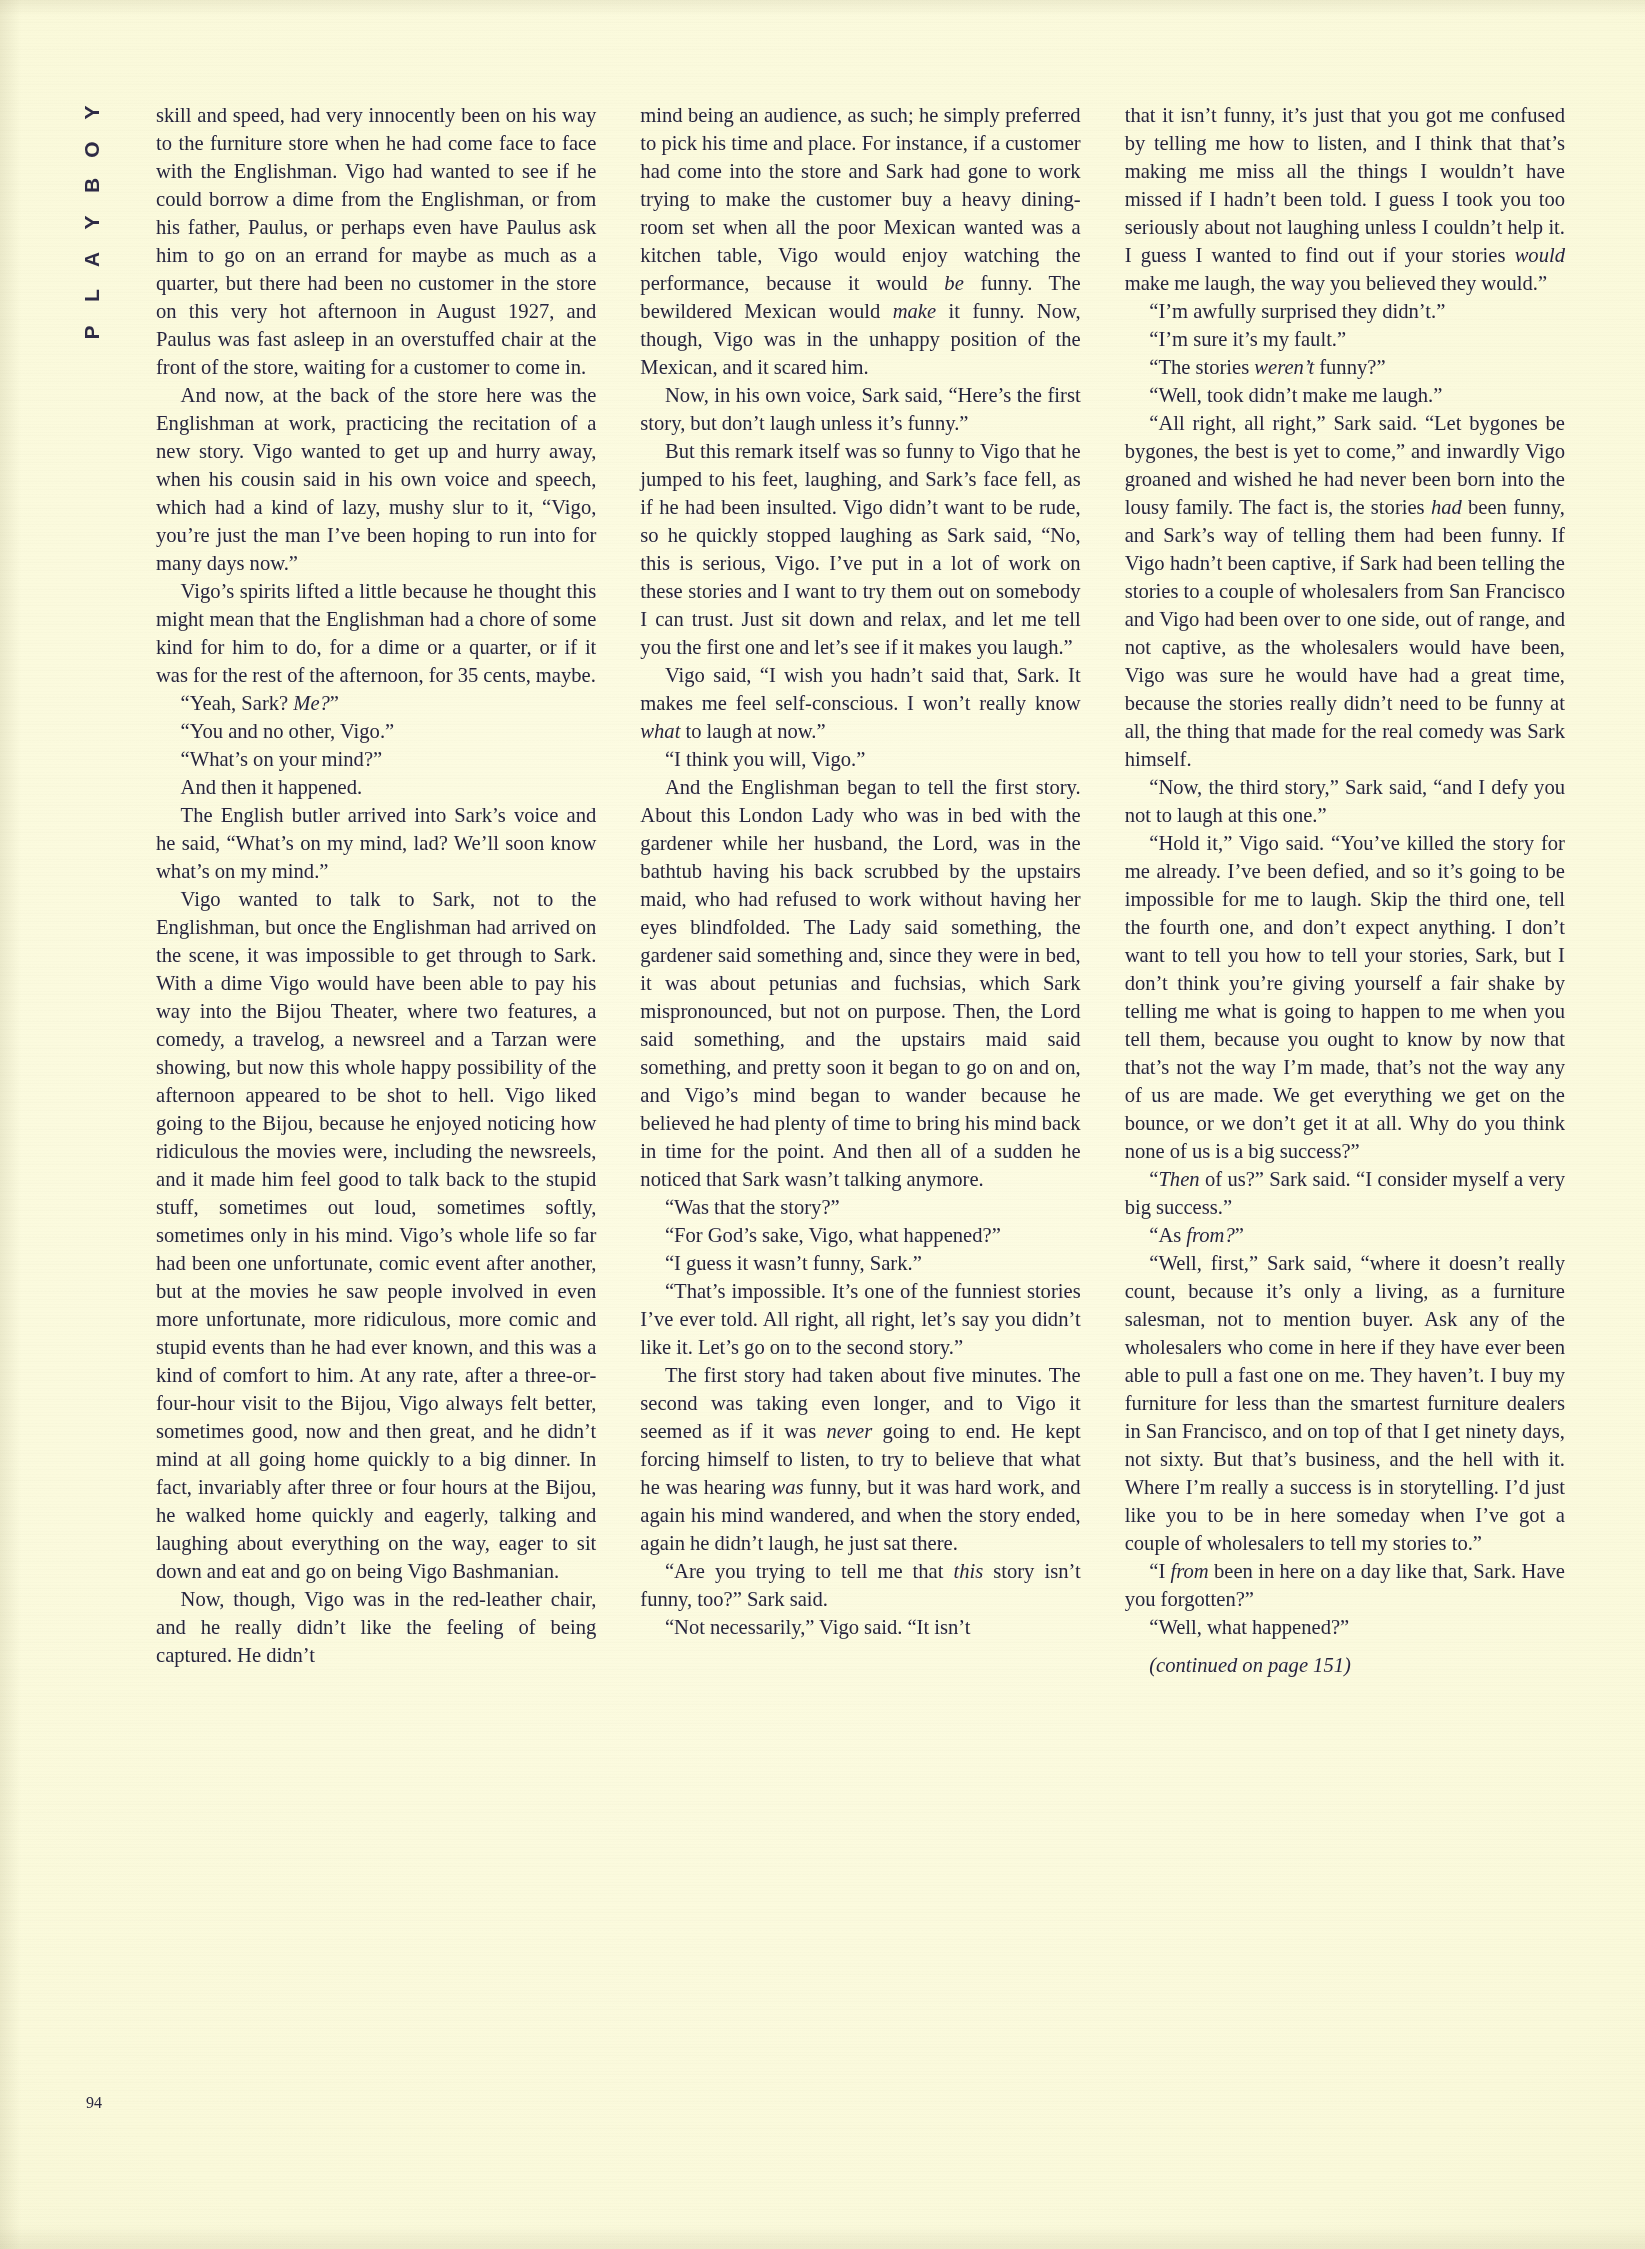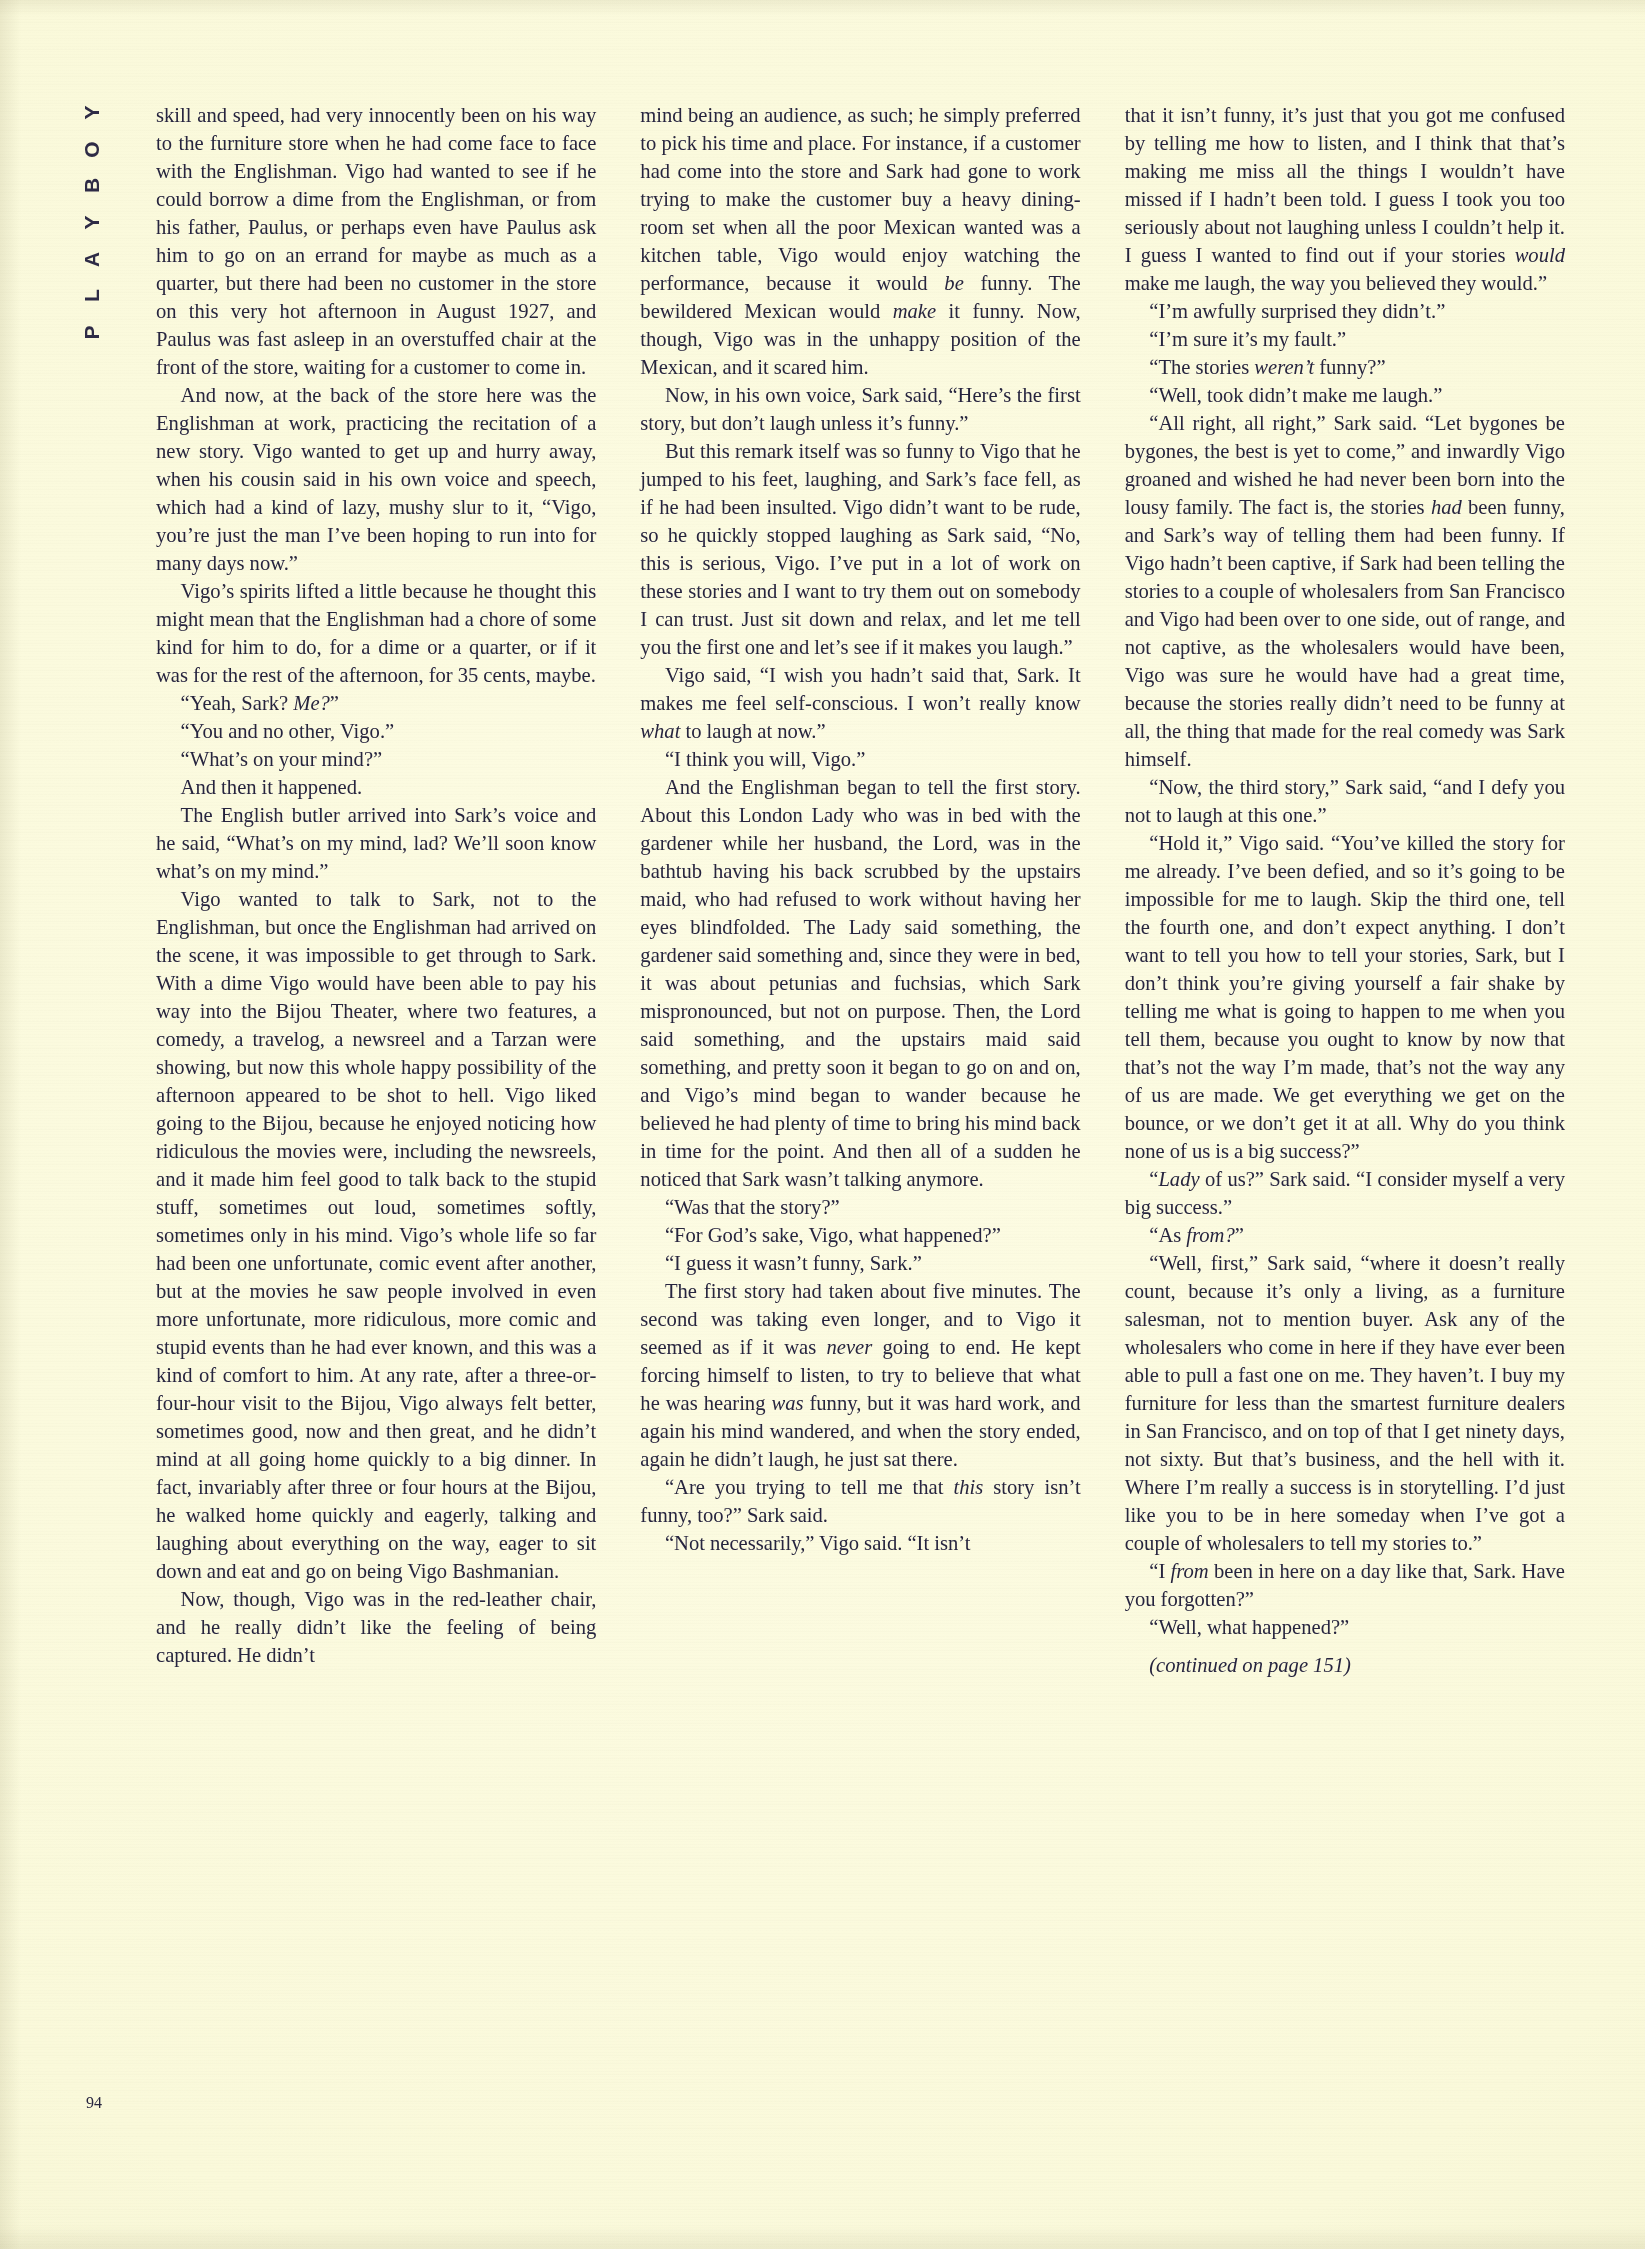--- a/index.html
+++ b/index.html
@@ -161,34 +161,35 @@
   <div class="col">
       <p class="noindent"><span>mind being an audience, as such; he sim­ply preferred to pick his time and place. For instance, if a customer had come into the store and Sark had gone to work trying to make the customer buy a heavy dining-room set when all the poor Mexican wanted was a kitchen table, Vigo would enjoy watching the perform­ance, because it would </span><em>be</em><span> funny. The bewildered Mexican would </span><em>make</em><span> it fun­ny. Now, though, Vigo was in the un­happy position of the Mexican, and it scared him.</span></p>
       <p><span>Now, in his own voice, Sark said, “Here’s the first story, but don’t laugh unless it’s funny.”</span></p>
       <p><span>But this remark itself was so funny to Vigo that he jumped to his feet, laugh­ing, and Sark’s face fell, as if he had been insulted. Vigo didn’t want to be rude, so he quickly stopped laughing as Sark said, “No, this is serious, Vigo. I’ve put in a lot of work on these stories and I want to try them out on somebody I can trust. Just sit down and relax, and let me tell you the first one and let’s see if it makes you laugh.”</span></p>
       <p><span>Vigo said, “I wish you hadn’t said that, Sark. It makes me feel self-conscious. I won’t really know </span><em>what</em><span> to laugh at now.”</span></p>
       <p><span>“I think you will, Vigo.”</span></p>
       <p><span>And the Englishman began to tell the first story. About this London Lady who was in bed with the gardener while her husband, the Lord, was in the bath­tub having his back scrubbed by the up­stairs maid, who had refused to work without having her eyes blindfolded. The Lady said something, the gardener said something and, since they were in bed, it was about petunias and fuchsias, which Sark mispronounced, but not on purpose. Then, the Lord said something, and the upstairs maid said something, and pretty soon it began to go on and on, and Vigo’s mind began to wander because he believed he had plenty of time to bring his mind back in time for the point. And then all of a sudden he noticed that Sark wasn’t talking any­more.</span></p>
       <p><span>“Was that the story?”</span></p>
       <p><span>“For God’s sake, Vigo, what hap­pened?”</span></p>
       <p><span>“I guess it wasn’t funny, Sark.”</span></p>
+      <p><span>“That’s impossible. It’s one of the fun­niest stories I’ve ever told. All right, all right, let’s say you didn’t like it. Let’s go on to the second story.”</span></p>
       <p><span>The first story had taken about five minutes. The second was taking even longer, and to Vigo it seemed as if it was </span><em>never</em><span> going to end. He kept forcing himself to listen, to try to believe that what he was hearing </span><em>was</em><span> funny, but it was hard work, and again his mind wan­dered, and when the story ended, again he didn’t laugh, he just sat there.</span></p>
       <p><span>“Are you trying to tell me that </span><em>this</em><span> story isn’t funny, too?” Sark said.</span></p>
       <p><span>“Not necessarily,” Vigo said. “It isn’t</span></p>
     </div>
   <div class="col">
       <p class="noindent"><span>that it isn’t funny, it’s just that you got me confused by telling me how to listen, and I think that that’s making me miss all the things I wouldn’t have missed if I hadn’t been told. I guess I took you too seriously about not laughing unless I couldn’t help it. I guess I wanted to find out if your stories </span><em>would</em><span> make me laugh, the way you believed they would.”</span></p>
       <p><span>“I’m awfully surprised they didn’t.”</span></p>
       <p><span>“I’m sure it’s my fault.”</span></p>
       <p><span>“The stories </span><em>weren’t</em><span> funny?”</span></p>
       <p><span>“Well, took didn’t make me laugh.”</span></p>
       <p><span>“All right, all right,” Sark said. “Let bygones be bygones, the best is yet to come,” and inwardly Vigo groaned and wished he had never been born into the lousy family. The fact is, the stories </span><em>had</em><span> been funny, and Sark’s way of telling them had been funny. If Vigo hadn’t been captive, if Sark had been telling the stories to a couple of wholesalers from San Francisco and Vigo had been over to one side, out of range, and not captive, as the wholesalers would have been, Vigo was sure he would have had a great time, because the stories really didn’t need to be funny at all, the thing that made for the real comedy was Sark himself.</span></p>
       <p><span>“Now, the third story,” Sark said, “and I defy you not to laugh at this one.”</span></p>
       <p><span>“Hold it,” Vigo said. “You’ve killed the story for me already. I’ve been defied, and so it’s going to be impossible for me to laugh. Skip the third one, tell the fourth one, and don’t expect any­thing. I don’t want to tell you how to tell your stories, Sark, but I don’t think you’re giving yourself a fair shake by telling me what is going to happen to me when you tell them, because you ought to know by now that that’s not the way I’m made, that’s not the way any of us are made. We get everything we get on the bounce, or we don’t get it at all. Why do you think none of us is a big success?”</span></p>
-      <p><span>“</span><em>Lady</em><span> of us?” Sark said. “I consider myself a very big success.”</span></p>
+      <p><span>“</span><em>Then</em><span> of us?” Sark said. “I consider myself a very big success.”</span></p>
       <p><span>“As </span><em>from?</em><span>”</span></p>
       <p><span>“Well, first,” Sark said, “where it doesn’t really count, because it’s only a living, as a furniture salesman, not to mention buyer. Ask any of the whole­salers who come in here if they have ever been able to pull a fast one on me. They haven’t. I buy my furniture for less than the smartest furniture dealers in San Francisco, and on top of that I get ninety days, not sixty. But that’s business, and the hell with it. Where I’m really a success is in storytelling. I’d just like you to be in here someday when I’ve got a couple of wholesalers to tell my stories to.”</span></p>
       <p><span>“I </span><em>from</em><span> been in here on a day like that, Sark. Have you forgotten?”</span></p>
       <p><span>“Well, what happened?”</span></p>
       <p class="continued">(continued on page 151)</p>
     </div>
 </div>
 
 <div class="folio">94</div>
 

